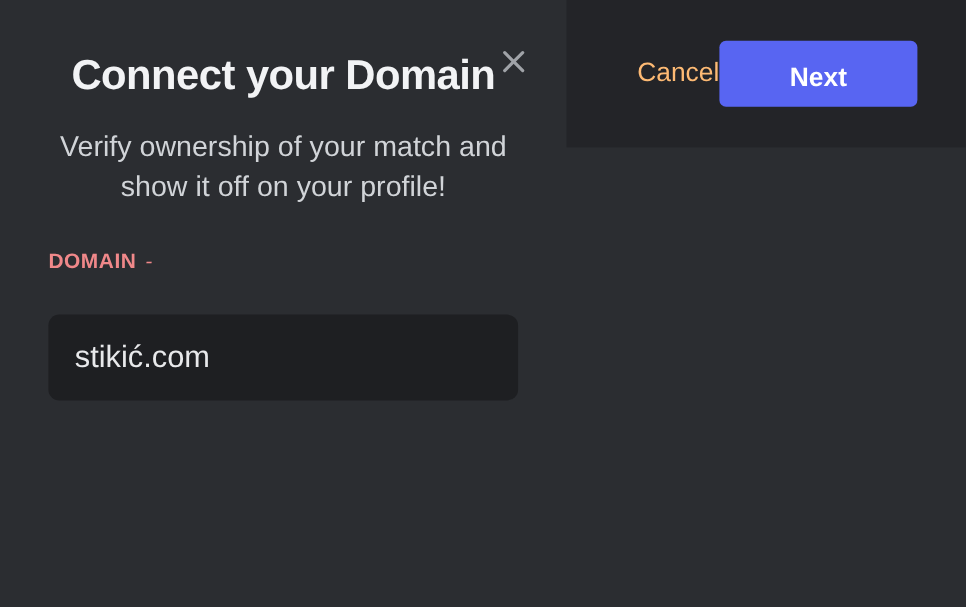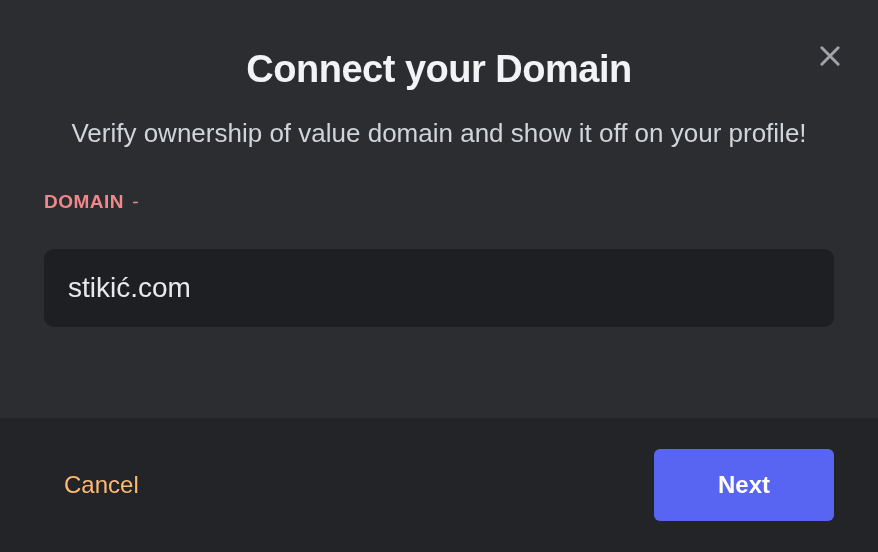--- a/index.html
+++ b/index.html
@@ -12,21 +12,20 @@
       height: 552px;
       background: #2b2d31;
       font-family: -apple-system, BlinkMacSystemFont, "Segoe UI", Helvetica, Arial, sans-serif;
       overflow: hidden;
       position: relative;
     }
     .modal {
       width: 100%;
       height: 100%;
       display: flex;
-      flex-direction: column;
     }
     .modal-content {
       flex: 1;
       padding: 48px 44px 30px 44px;
       position: relative;
     }
     .close-btn {
       position: absolute;
       top: 40px;
       right: 32px;
@@ -120,36 +119,36 @@
     .next-btn {
       background: #5865f2;
       border: none;
       border-radius: 6px;
       color: #ffffff;
       font-size: 24px;
       font-weight: 600;
       cursor: pointer;
       font-family: inherit;
       padding: 20px 64px;
-      height: 72px;
+      height: 60px;
     }
   </style>
 </head>
 <body>
 
 <div class="modal">
   <div class="modal-content">
     <div class="close-btn">
       <svg viewBox="0 0 24 24" fill="none" stroke="currentColor" stroke-width="2.5" stroke-linecap="round">
         <line x1="5" y1="5" x2="19" y2="19"></line>
         <line x1="19" y1="5" x2="5" y2="19"></line>
       </svg>
     </div>
     <h1 class="title">Connect your Domain</h1>
-    <p class="subtitle">Verify ownership of value domain and show it off on your profile!</p>
+    <p class="subtitle">Verify ownership of your match and show it off on your profile!</p>
     <div class="field-label-row">
       <span class="field-label">DOMAIN</span>
       <span class="field-separator">-</span>
     </div>
     <input type="text" class="domain-input" value="stikić.com" style="">
   </div>
   <div class="modal-footer">
     <button class="cancel-btn">Cancel</button>
     <button class="next-btn">Next</button>
   </div>

